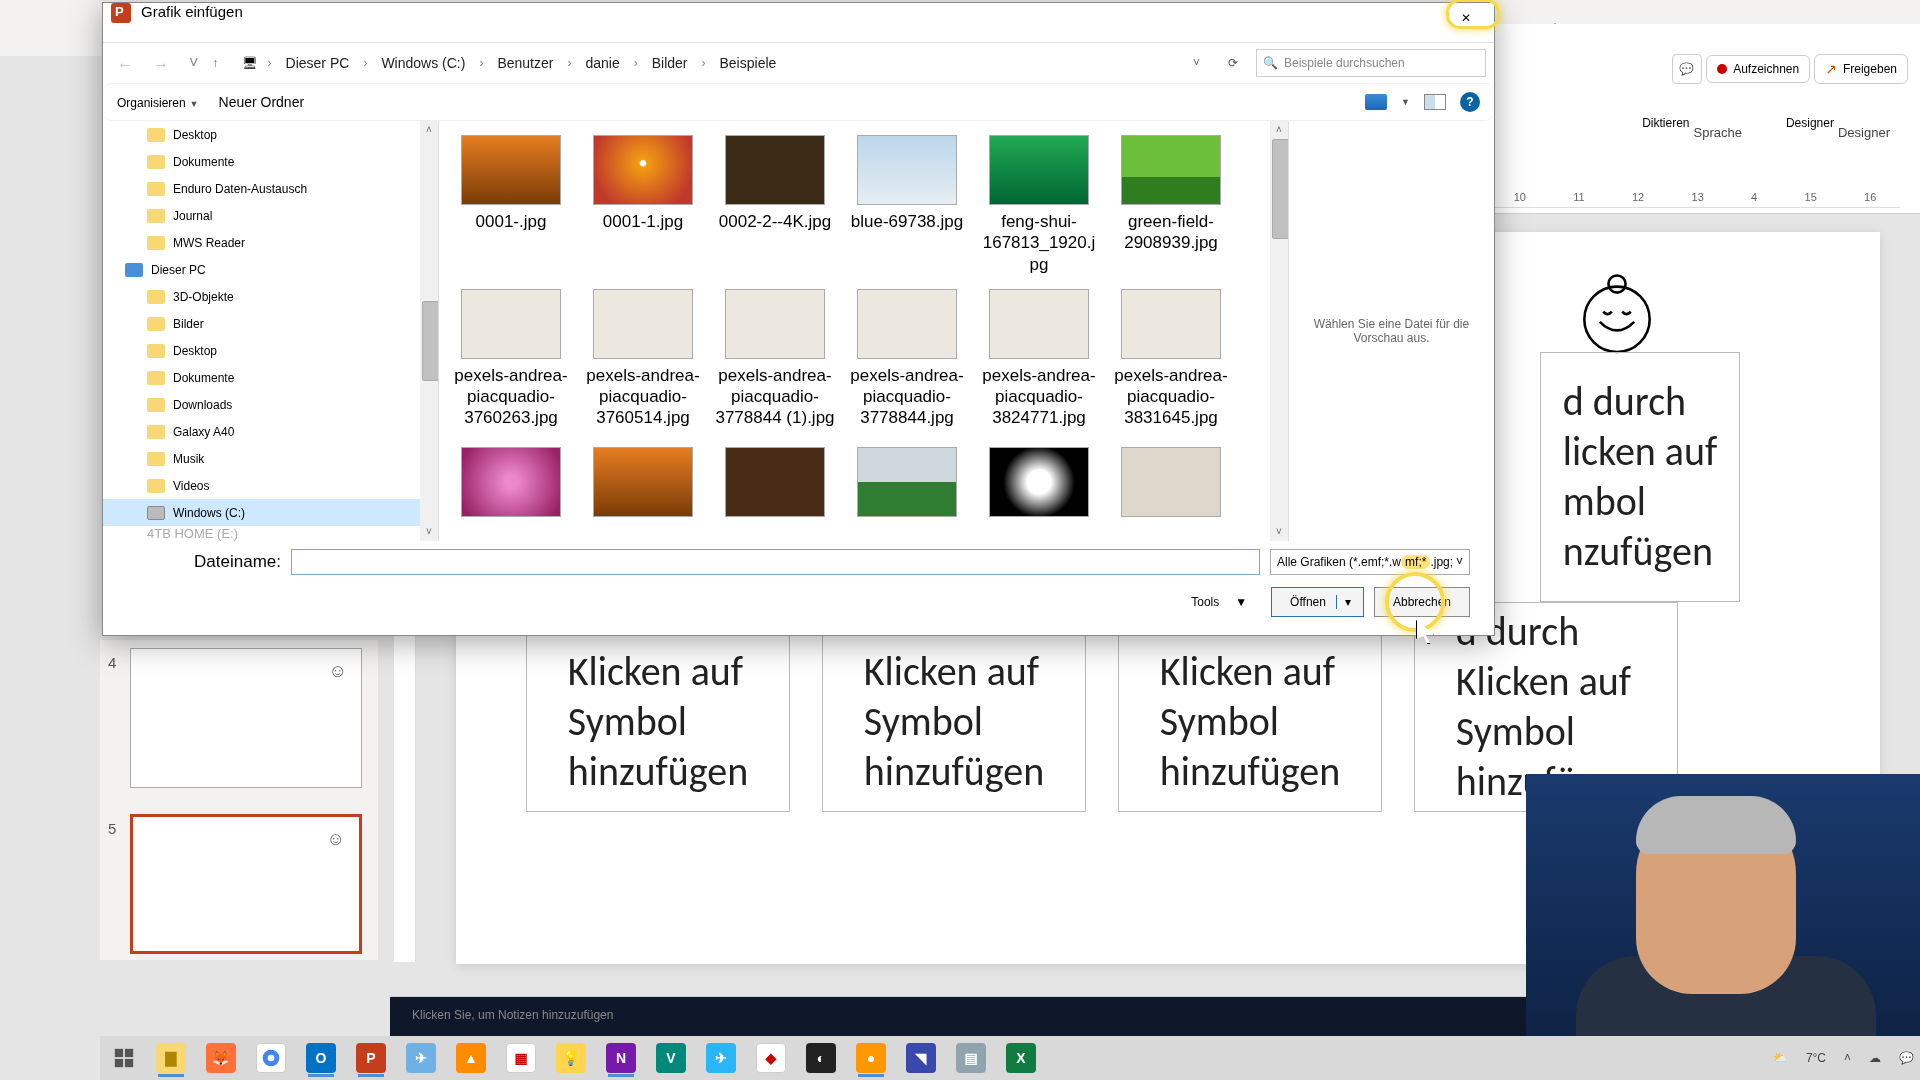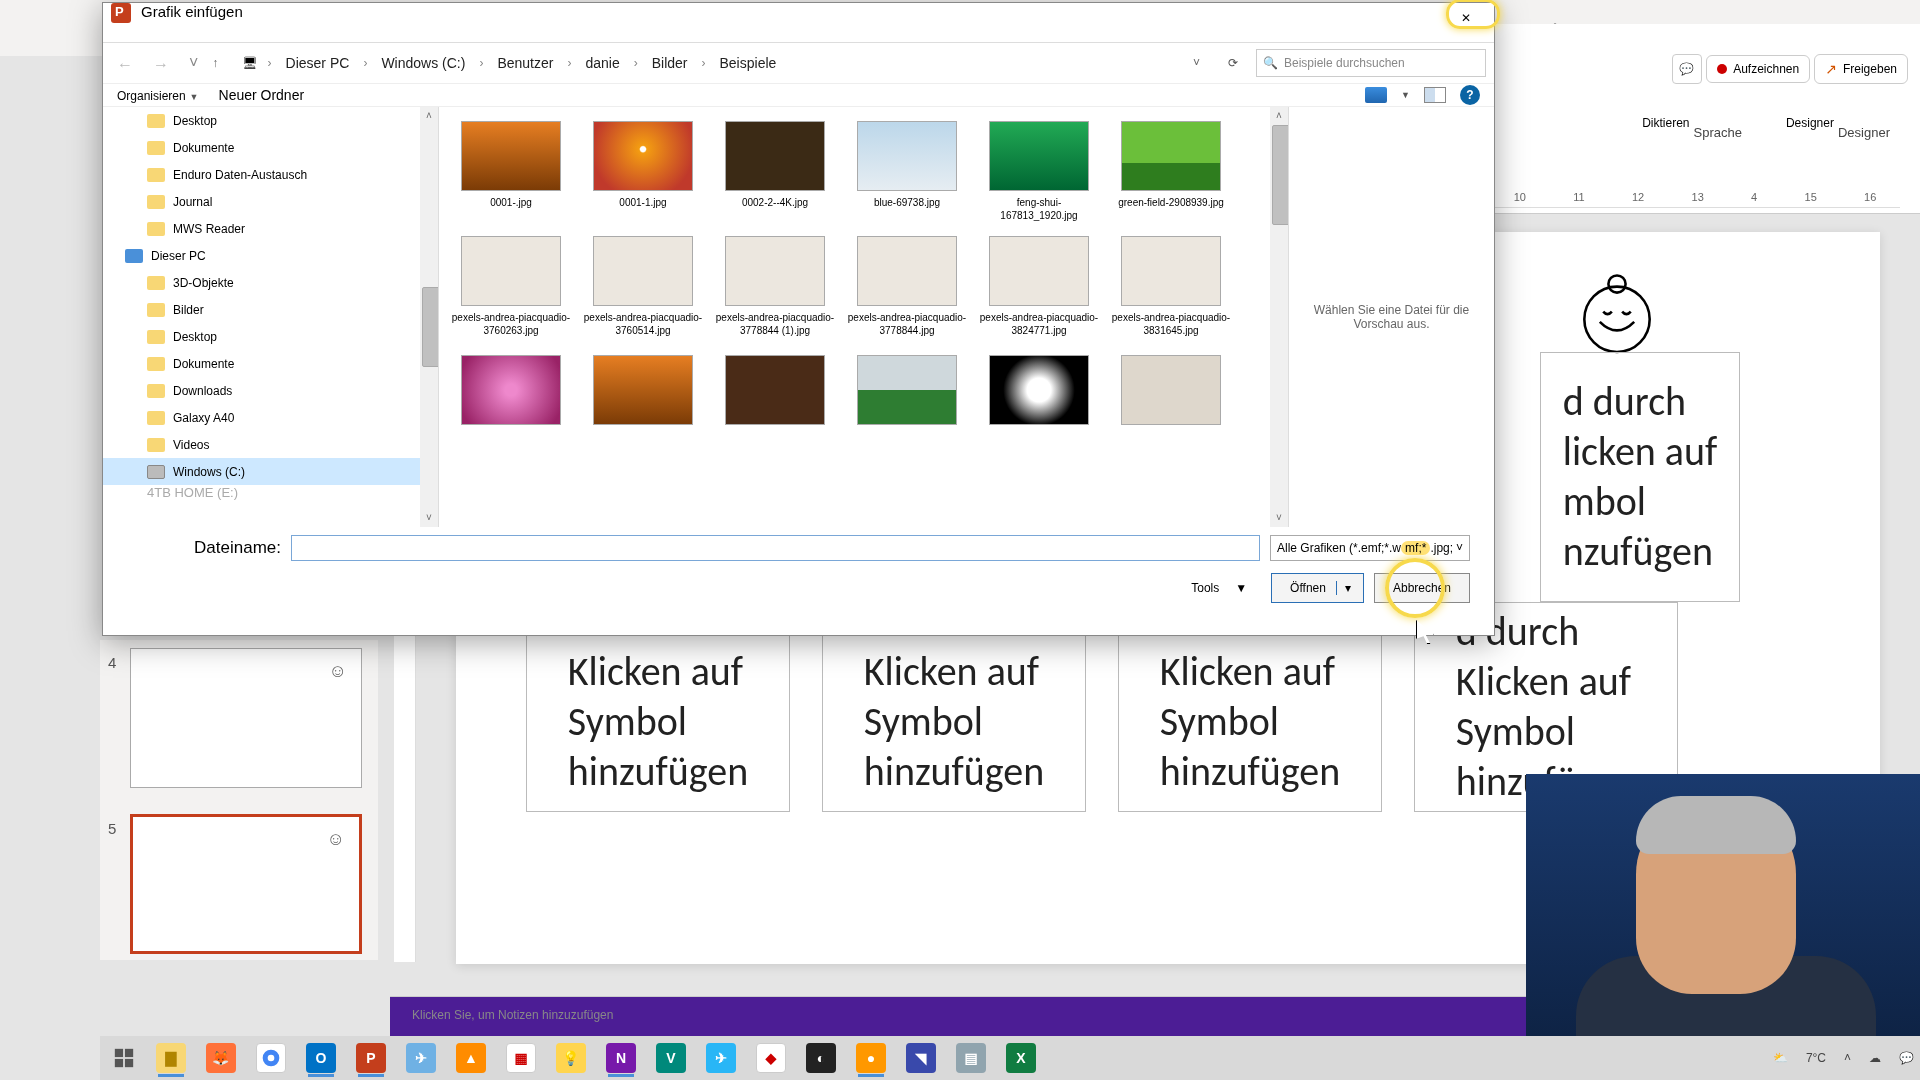--- a/index.html
+++ b/index.html
@@ -33,21 +33,21 @@
 .dlg-title .close { margin-left:auto; width:40px;height:30px;display:flex;align-items:center;justify-content:center;}
 .dlg-nav { height:40px; display:flex; align-items:center; padding:0 8px; gap:8px; }
 .dlg-nav .arrow { color:#bbb; font-size:16px; padding:0 6px;}
 .dlg-nav .up { color:#666;}
 .dlg-nav .crumb { font-size:14px; color:#222; padding:0 4px;}
 .dlg-nav .sep { color:#888; padding:0 2px;}
 .dlg-nav .spacer { flex:1;}
 .dlg-nav .drop { color:#666; padding:0 10px;}
 .dlg-nav .refresh { padding:0 10px; color:#555;}
 .dlg-search { width:230px; height:28px; border:1px solid #ccc; display:flex; align-items:center; padding:0 6px; color:#888; gap:6px;}
-.dlg-toolbar { height:24px; border-top:1px solid #eee; border-bottom:1px solid #eee; display:flex; align-items:center; padding:0 14px; gap:20px;}
+.dlg-toolbar { height:38px; border-top:1px solid #eee; border-bottom:1px solid #eee; display:flex; align-items:center; padding:0 14px; gap:20px;border-radius:9px;}
 .dlg-toolbar .org { font-size:14px;}
 .dlg-toolbar .tri { font-size:9px; color:#555;}
 .dlg-toolbar .right { margin-left:auto; display:flex; align-items:center; gap:14px;}
 .view-ic { width:22px;height:16px;background:linear-gradient(#3a8dde,#2066b0);border-radius:2px;}
 .prev-ic { width:22px;height:16px;border:1px solid #888;background:linear-gradient(to right,#cde 50%,#fff 50%);}
 .help-ic { width:20px;height:20px;border-radius:50%;background:#0a64a4;color:#fff;display:flex;align-items:center;justify-content:center;font-weight:bold;}
 
 .dlg-body { display:flex; height:420px; }
 .tree { width:336px; border-right:1px solid #ddd; position:relative; overflow:hidden;}
 .tree-scroll { position:absolute; right:0; top:0; width:18px; height:100%; background:#f0f0f0;}
@@ -61,21 +61,21 @@
 .tree-item .drv { width:18px;height:14px;background:#bbb;border-radius:2px;display:inline-block;border:1px solid #888;}
 .tree .faded { color:#aaa; font-size:13px; padding-left:44px; height:20px; overflow:hidden;}
 
 .files { flex:1; position:relative; padding:10px 6px; overflow:hidden;}
 .files-scroll { position:absolute; right:0; top:0; width:18px; height:100%; background:#f0f0f0;}
 .files-scroll .thumb{position:absolute;left:2px;right:2px;top:18px;height:100px;background:#c0c0c0;border-radius:2px;}
 .files-scroll .up,.files-scroll .dn{height:18px;text-align:center;color:#666;font-size:10px;line-height:18px;}
 .file-grid { display:flex; flex-wrap:wrap; gap:0; }
 .file { width:132px; display:flex; flex-direction:column; align-items:center; padding:4px 0 10px; }
 .thumb { width:100px; height:70px; background:#888; border:1px solid #aaa;}
-.file-name { font-size:10px; text-align:center; margin-top:6px; line-height:1.25; max-width:120px; word-break:break-word;}
+.file-name { font-size:17px; text-align:center; margin-top:6px; line-height:1.25; max-width:120px; word-break:break-word;}
 .preview { width:206px; border-left:1px solid #ddd; display:flex; align-items:center; justify-content:center; text-align:center; color:#666; font-size:13px; padding:0 14px;}
 
 .dlg-foot { padding:8px 24px 14px; }
 .fn-row { display:flex; align-items:center; gap:10px; margin-bottom:12px;}
 .fn-label { width:154px; text-align:right; font-size:17px;}
 .fn-input { flex:1; height:26px; border:1px solid #7aa7d7; background:#fff; padding:0 6px;}
 .ft-sel { width:200px; height:26px; border:1px solid #aaa; padding:0 6px; font-size:12px; display:flex; align-items:center; justify-content:space-between;}
 .ft-sel .hl { background:#ffe177; border-radius:8px; padding:0 4px;}
 .btn-row { display:flex; justify-content:flex-end; align-items:center; gap:10px;}
 .tools { font-size:13px; margin-right:14px; display:flex; align-items:center; gap:16px;}
@@ -94,21 +94,21 @@
 .placeholder .ptxt { font-family:Calibri,sans-serif; font-size:40px; color:#222; line-height:1.25;}
 .smiley { position:absolute; width:86px;height:86px; }
 .smiley svg { width:86px;height:86px;}
 
 .thumbs { position:absolute; left:100px; top:640px; width:278px; height:320px; background:#f3f2f1; }
 .thumb-slide { position:relative; width:232px; height:140px; background:#fff; border:1px solid #aaa; margin:8px 0 26px 30px;}
 .thumb-slide.sel { border:3px solid #c43e1c;}
 .thumb-num { position:absolute; left:8px; top:6px; font-size:15px; color:#555;}
 .thumb-emoji { position:absolute; right:14px; top:12px; font-size:18px; color:#666;}
 
-.notes { position:absolute; left:390px; right:0; bottom:44px; height:40px; background:#4c1d95; border-top:1px solid #ccc; padding:8px 22px; color:#888; font-size:16px;}
+.notes { position:absolute; left:390px; right:0; bottom:44px; height:40px; background:#0f172a; border-top:1px solid #ccc; padding:8px 22px; color:#888; font-size:16px;}
 .status { position:absolute; left:100px; right:0; bottom:18px; height:26px; background:#f3f2f1; border-top:1px solid #ccc; display:flex; align-items:center; padding:0 8px; font-size:12px; gap:22px; color:#444;}
 .status .right { margin-left:auto; display:flex; gap:18px; align-items:center;}
 .view-btn { width:18px;height:14px;border:1px solid #888;display:inline-block;}
 
 
 .taskbar { position:absolute; left:100px; right:0; bottom:0; height:44px; background:#d9d9d9; display:flex; align-items:center; padding:0 6px; gap:8px;}
 .taskbar .start { width:36px;height:32px;display:flex;align-items:center;justify-content:center;}
 .taskbar .app { width:42px;height:38px;display:flex;align-items:center;justify-content:center; position:relative;}
 .taskbar .app.active:after{content:"";position:absolute;bottom:0;left:8px;right:8px;height:3px;background:#4a90d9;}
 .taskbar .app .sq{width:30px;height:30px;border-radius:4px;display:flex;align-items:center;justify-content:center;color:#fff;font-weight:bold;font-size:14px;}
@@ -424,20 +424,24 @@
           <div class="tree-item lvl2">
             <span class="fold"></span>
             <span>Downloads</span>
           </div>
           <div class="tree-item lvl2">
             <span class="fold"></span>
             <span>Galaxy A40</span>
           </div>
           <div class="tree-item lvl2">
             <span class="fold"></span>
+            <span>Musik</span>
+          </div>
+          <div class="tree-item lvl2">
+            <span class="fold"></span>
             <span>Videos</span>
           </div>
           <div class="tree-item lvl2 sel">
             <span class="drv"></span>
             <span>Windows (C:)</span>
           </div>
         </div>
       <div class="faded">4TB   HOME (E:)</div>
       <div class="tree-scroll">
           <div class="up">˄</div>

